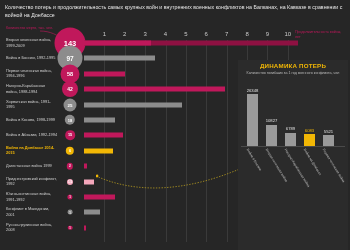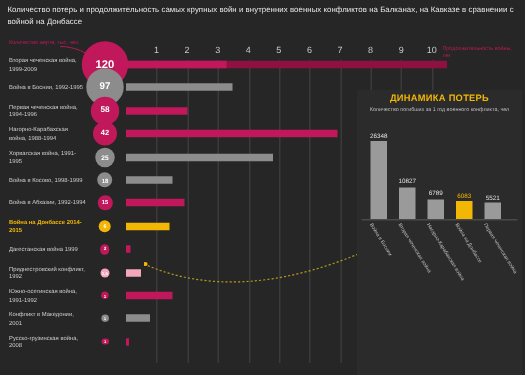--- a/index.html
+++ b/index.html
@@ -124,21 +124,21 @@
       <div class="gl" style="left: 101.905px;"></div>
       <div class="gl" style="left: 122.286px;"></div>
       <div class="gl" style="left: 142.667px;"></div>
       <div class="gl" style="left: 163.048px;"></div>
       <div class="gl" style="left: 183.429px;"></div>
       <div class="gl" style="left: 203.81px;"></div>
     </div>
 
   <div class="rows" id="rows">
       <div class="row-label" style="top: 3px;">Вторая чеченская война, 1999-2009</div>
-      <div class="bubble" style="height: 31px; width: 31px; left: 70px; top: 3px; background: rgb(192, 24, 91); font-size: 7.5px;">120</div>
+      <div class="bubble" style="height: 31px; width: 31px; left: 70px; top: 3px; background: rgb(192, 24, 91); font-size: 7.5px;">143</div>
       <div class="bar" style="left: 84px; top: 3px; width: 214px; background: rgb(142, 17, 66);">
         <div class="bar-seg" style="left: 0px; width: 67.2571px; background: rgb(192, 24, 91);"></div>
       </div>
       <div class="row-label" style="top: 18.4px;">Война в Боснии, 1992-1995</div>
       <div class="bubble" style="height: 25px; width: 25px; left: 70px; top: 18.4px; background: rgb(140, 140, 140); font-size: 6.5px;">97</div>
       <div class="bar" style="left: 84px; top: 18.4px; width: 71.3333px; background: rgb(140, 140, 140);"></div>
       <div class="row-label" style="top: 33.8px;">Первая чеченская война, 1994-1996</div>
       <div class="bubble" style="height: 19px; width: 19px; left: 70px; top: 33.8px; background: rgb(192, 24, 91); font-size: 5.5px;">58</div>
       <div class="bar" style="left: 84px; top: 33.8px; width: 40.7619px; background: rgb(192, 24, 91);"></div>
       <div class="row-label" style="top: 49.2px;">Нагорно-Карабахская война, 1988-1994</div>

